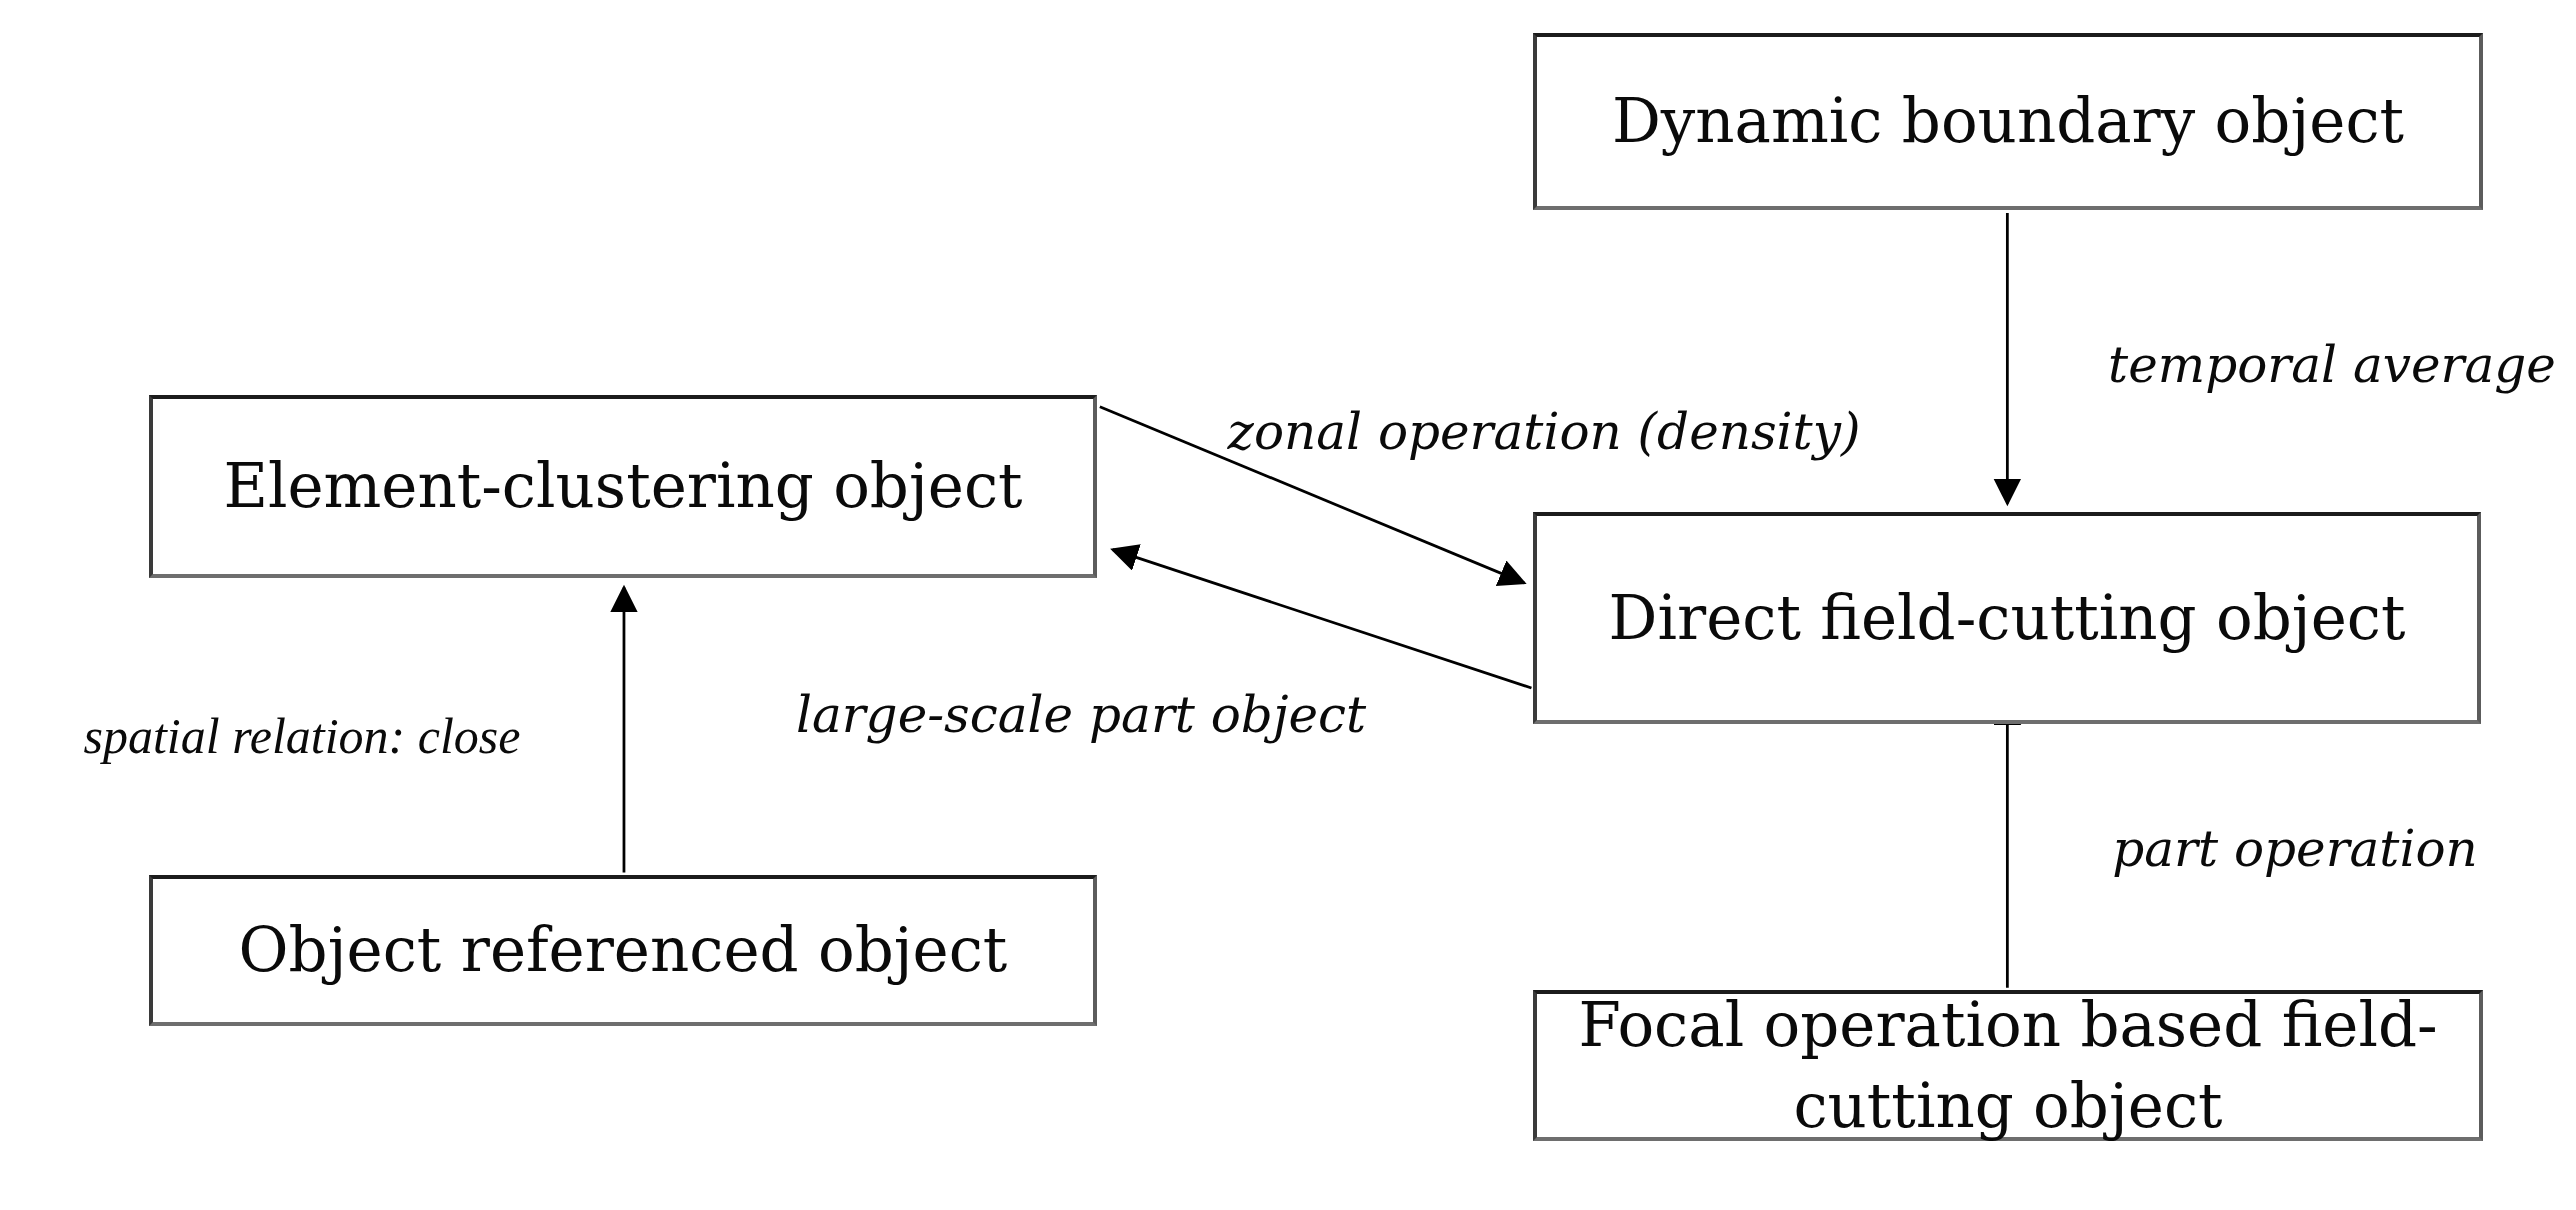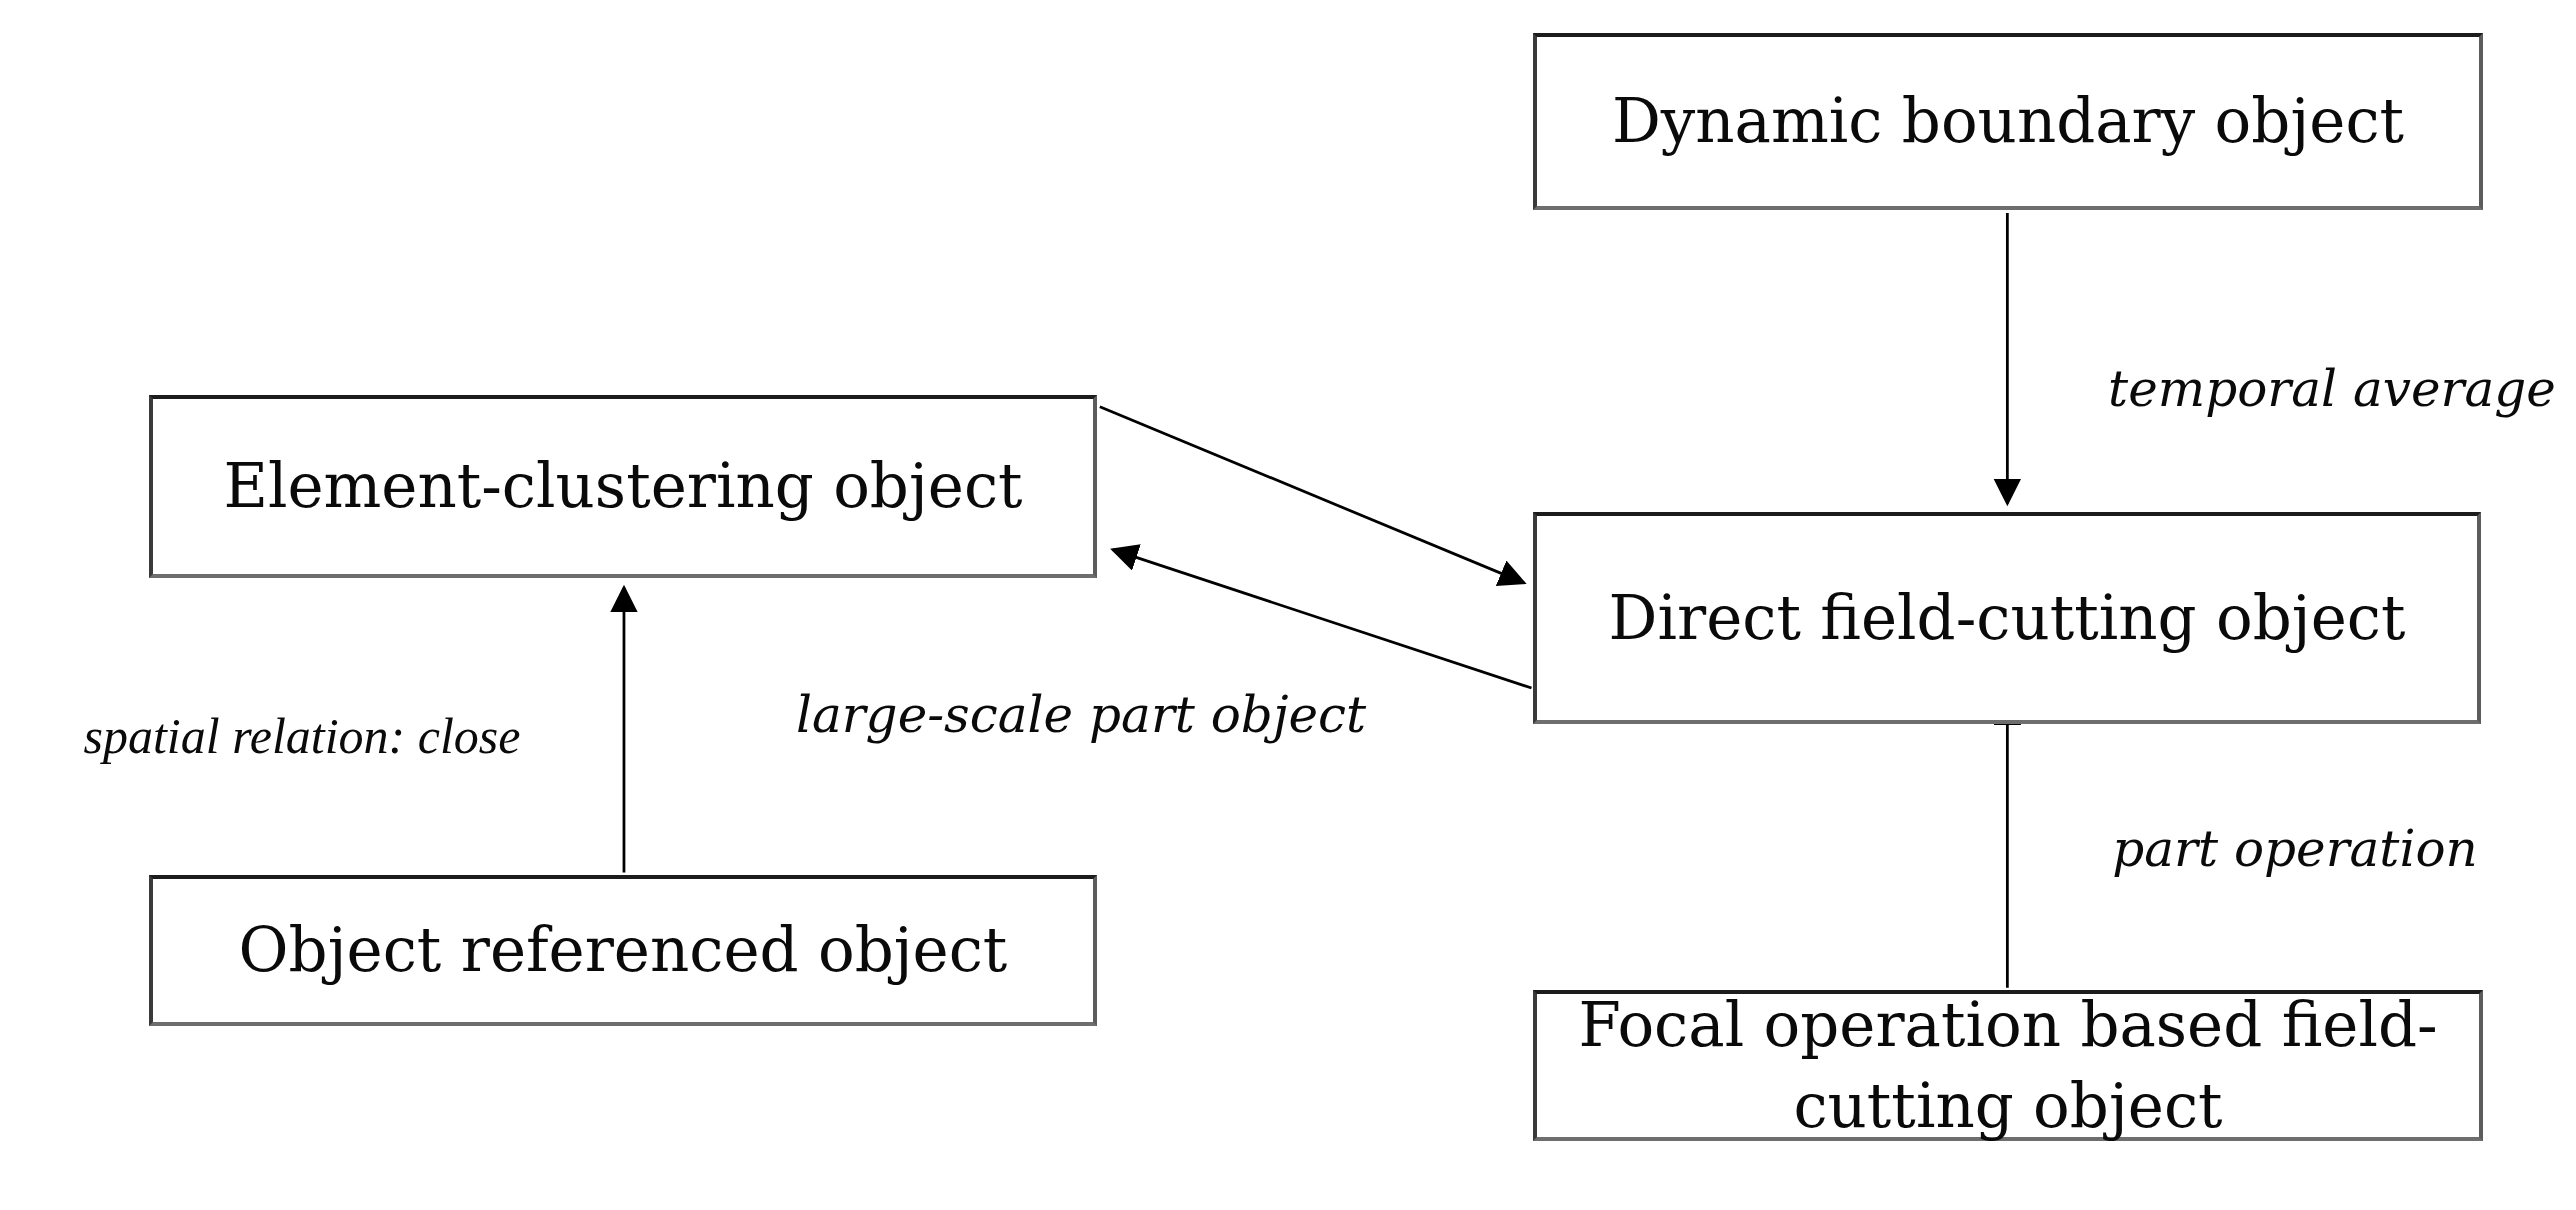--- a/index.html
+++ b/index.html
@@ -86,22 +86,23 @@
   </div>
 
   <div class="node" style="left:149px; top:875px; width:948px; height:151px;">
     <span class="node-label">Object referenced object</span>
   </div>
 
   <div class="node" style="left:1533px; top:990px; width:950px; height:151px;">
     <span class="node-label">Focal operation based field-cutting object</span>
   </div>
 
+  <div class="edge-label" style="left:1544px; top:432px;">zonal operation (density)</div>
 
-  <div class="edge-label" style="left:2332px; top:365px;margin-top:24px;">temporal average</div>
+  <div class="edge-label" style="left:2332px; top:365px;">temporal average</div>
 
   <div class="edge-label" style="left:1081px; top:715px;">large-scale part object</div>
 
   <div class="edge-label" style="left:302px; top:736px;font-family:Liberation Serif, serif;">spatial relation: close</div>
 
   <div class="edge-label" style="left:2295px; top:849px;">part operation</div>
 
 </div>
 
 

